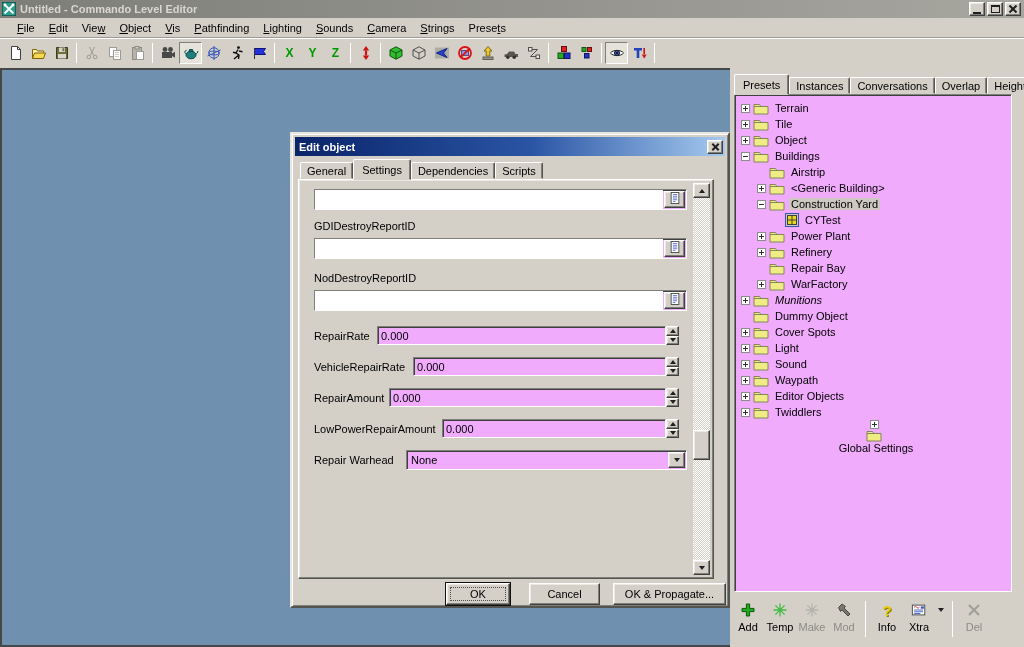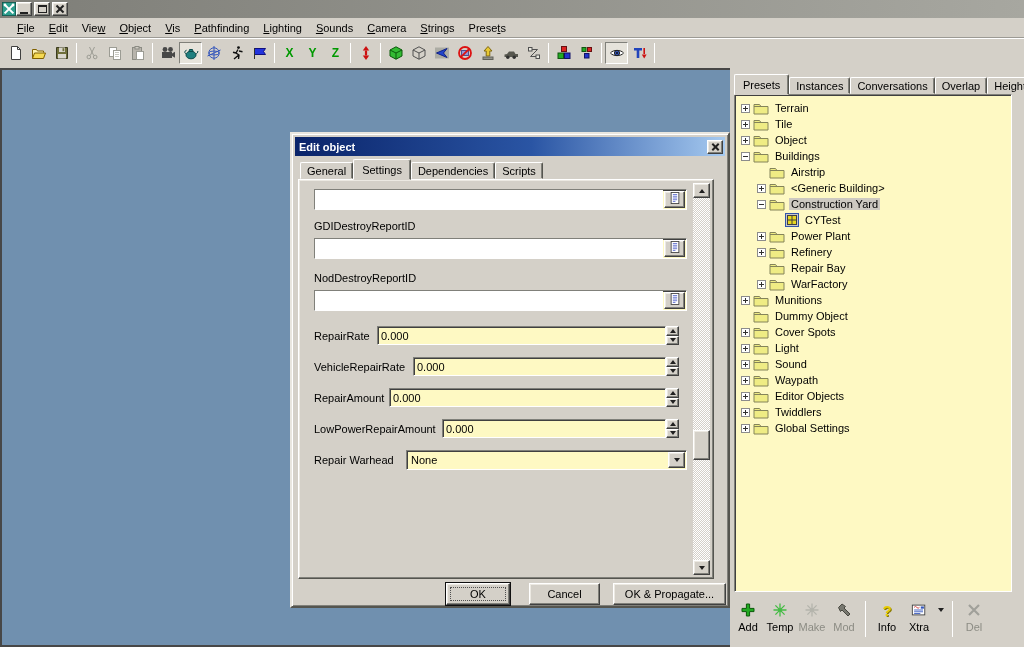--- a/index.html
+++ b/index.html
@@ -4,21 +4,21 @@
 <style>
   *{box-sizing:border-box;margin:0;padding:0}
   html,body{background:#808080}
   .window{position:relative;width:1024px;height:647px;background:#D4D0C8;
     font-family:"Liberation Sans",sans-serif;font-size:11px;color:#000;overflow:hidden}
 
   
   .raised{border:1px solid;border-color:#FFFFFF #404040 #404040 #FFFFFF;
     box-shadow:inset -1px -1px 0 #80807A, inset 1px 1px 0 #ECE9E2;background:#D4D0C8}
   .sunken{border:1px solid;border-color:#80807A #FFFFFF #FFFFFF #80807A;
-    box-shadow:inset 1px 1px 0 #404040;background:#fef9c3}
+    box-shadow:inset 1px 1px 0 #404040;background:#f0abfc}
   .dither{background-color:#FFF;
     background-image:linear-gradient(45deg,#D4D0C8 25%,transparent 25%,transparent 75%,#D4D0C8 75%),
                      linear-gradient(45deg,#D4D0C8 25%,transparent 25%,transparent 75%,#D4D0C8 75%);
     background-size:2px 2px;background-position:0 0,1px 1px}
 
   
   .titlebar{position:absolute;left:0;top:0;width:100%;height:18px;display:flex;align-items:center;
     padding:0 2px;background:linear-gradient(to right,#7E7E78,#A7A7A0)}
   .app-icon{width:14px;height:14px;display:flex;flex:none}
   .app-icon svg{width:14px;height:14px}
@@ -127,20 +127,21 @@
 
   <div class="titlebar">
     <span class="app-icon">
       <svg viewBox="0 0 16 16">
           <rect x="0.5" y="0.5" width="15" height="15" fill="#2E9E8E" stroke="#105A50"></rect>
           <path d="M3 3l10 10M13 3 3 13" stroke="#fff" stroke-width="2.4"></path>
           <circle cx="3.4" cy="3.4" r="1.6" fill="#fff"></circle>
           <circle cx="12.6" cy="3.4" r="1.6" fill="#fff"></circle>
         </svg>
     </span>
+    <span class="title-text">Untitled - Commando Level Editor</span>
     <span class="win-controls">
       <span class="winbtn raised">
           <span class="g-min"></span>
         </span>
       <span class="winbtn raised">
           <span class="g-max"></span>
         </span>
       <span class="winbtn raised">
           <span class="g-close"></span>
         </span>
@@ -523,21 +524,21 @@
         <div class="trow" style="padding-left: 22px;">
           <span class="expander plus"></span>
           <span class="ticon">
             <svg width="16" height="13" viewBox="0 0 16 13">
               <path d="M1 2.5h5.5L8 4.5h7V12H1z" fill="#EFEC84" stroke="#84845A"></path>
               <path d="M1 4.5h7" stroke="#84845A"></path>
             </svg>
           </span>
           <span class="tlabel">WarFactory</span>
         </div>
-        <div class="trow" style="padding-left: 6px;">
+        <div class="trow" style="padding-left: 6px; font-style: italic;">
           <span class="expander plus"></span>
           <span class="ticon">
             <svg width="16" height="13" viewBox="0 0 16 13">
               <path d="M1 2.5h5.5L8 4.5h7V12H1z" fill="#EFEC84" stroke="#84845A"></path>
               <path d="M1 4.5h7" stroke="#84845A"></path>
             </svg>
           </span>
           <span class="tlabel">Munitions</span>
         </div>
         <div class="trow" style="padding-left: 18px;">
@@ -602,21 +603,21 @@
         <div class="trow" style="padding-left: 6px;">
           <span class="expander plus"></span>
           <span class="ticon">
             <svg width="16" height="13" viewBox="0 0 16 13">
               <path d="M1 2.5h5.5L8 4.5h7V12H1z" fill="#EFEC84" stroke="#84845A"></path>
               <path d="M1 4.5h7" stroke="#84845A"></path>
             </svg>
           </span>
           <span class="tlabel">Twiddlers</span>
         </div>
-        <div class="trow" style="padding-left: 6px;">
+        <div class="trow" style="padding-left: 6px; flex-direction: column;">
           <span class="expander plus"></span>
           <span class="ticon">
             <svg width="16" height="13" viewBox="0 0 16 13">
               <path d="M1 2.5h5.5L8 4.5h7V12H1z" fill="#EFEC84" stroke="#84845A"></path>
               <path d="M1 4.5h7" stroke="#84845A"></path>
             </svg>
           </span>
           <span class="tlabel">Global Settings</span>
         </div>
       </div>

